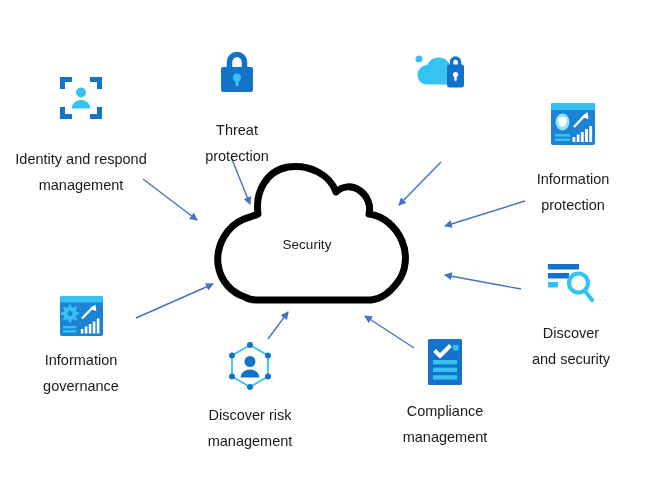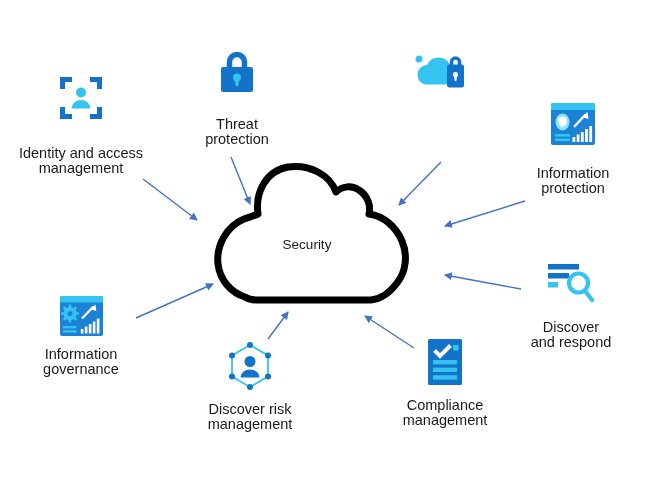--- a/index.html
+++ b/index.html
@@ -17,21 +17,21 @@
   #stage{
     position:relative;width:670px;height:480px;background:var(--background);
     overflow:hidden;
   }
   #bg-layer{position:absolute;left:0;top:0;}
   .node{
     position:absolute;display:flex;flex-direction:column;align-items:center;
     text-align:center;
   }
   .node .label{
-    font-size:14.5px;line-height:15px;color:var(--text);
+    font-size:14.5px;line-height:26px;color:var(--text);
     white-space:pre-line;letter-spacing:0;
   }
   #security-label{
     position:absolute;left:266px;top:237px;width:82px;text-align:center;
     font-size:13.5px;color:var(--text);
   }
 </style>
 </head>
 <body>
 
@@ -74,21 +74,21 @@
     <svg width="44" height="44" viewBox="0 0 44 44" style="margin-bottom:26px">
       <g stroke="var(--icon-blue)" stroke-width="5" fill="none">
         <path d="M3.5 13V3.5H13"></path>
         <path d="M31 3.5h9.5V13"></path>
         <path d="M40.5 31v9.5H31"></path>
         <path d="M13 40.5H3.5V31"></path>
       </g>
       <circle cx="22" cy="16.5" r="5" fill="var(--icon-cyan)"></circle>
       <path d="M12.5 32.5a9.5 8.5 0 0 1 19 0z" fill="var(--icon-cyan)"></path>
     </svg>
-    <div class="label">Identity and access
+    <div class="label">Identity and respond
 management</div>
   </div>
 
   <div class="node" style="left:175px;top:48px;width:124px">
     <svg width="40" height="48" viewBox="0 0 40 48" style="margin-bottom:21px">
       <path d="M12.5 22v-8a7.5 7.5 0 0 1 15 0v8" fill="none" stroke="var(--icon-blue)" stroke-width="5.5"></path>
       <rect x="4" y="19" width="32" height="25" rx="2" fill="var(--icon-blue)"></rect>
       <circle cx="20" cy="29.5" r="4" fill="var(--icon-cyan)"></circle>
       <rect x="18.3" y="31" width="3.4" height="7.5" rx="1.7" fill="var(--icon-cyan)"></rect>
     </svg>
@@ -129,21 +129,21 @@
 
   <div class="node" style="left:507px;top:262px;width:128px">
     <svg width="46" height="42" viewBox="0 0 46 42" style="margin-bottom:16px">
       <rect x="0" y="2" width="31" height="5.5" fill="var(--icon-blue)"></rect>
       <rect x="0" y="11" width="21" height="5.5" fill="var(--icon-blue)"></rect>
       <rect x="0" y="20" width="10" height="5.5" fill="var(--icon-cyan)"></rect>
       <circle cx="30.5" cy="21" r="9.5" fill="#ffffff" stroke="var(--icon-cyan)" stroke-width="4.2"></circle>
       <line x1="37.5" y1="29.5" x2="44" y2="38" stroke="var(--icon-cyan)" stroke-width="4.2" stroke-linecap="round"></line>
     </svg>
     <div class="label">Discover
-and respond</div>
+and security</div>
   </div>
 
   <div class="node" style="left:379px;top:339px;width:132px">
     <svg width="34" height="46" viewBox="0 0 34 46" style="margin-bottom:13px">
       <rect width="34" height="46" rx="1.5" fill="var(--icon-blue)"></rect>
       <path d="M6.5 11.5l5.5 5.5L22.5 6.5" stroke="#ffffff" stroke-width="4" fill="none"></path>
       <rect x="25" y="6" width="5.5" height="5.5" fill="var(--icon-cyan)"></rect>
       <rect x="5" y="21" width="24" height="4.4" fill="var(--icon-cyan)"></rect>
       <rect x="5" y="28.6" width="24" height="4.4" fill="var(--icon-cyan)"></rect>
       <rect x="5" y="36.2" width="24" height="4.4" fill="var(--icon-cyan)"></rect>

